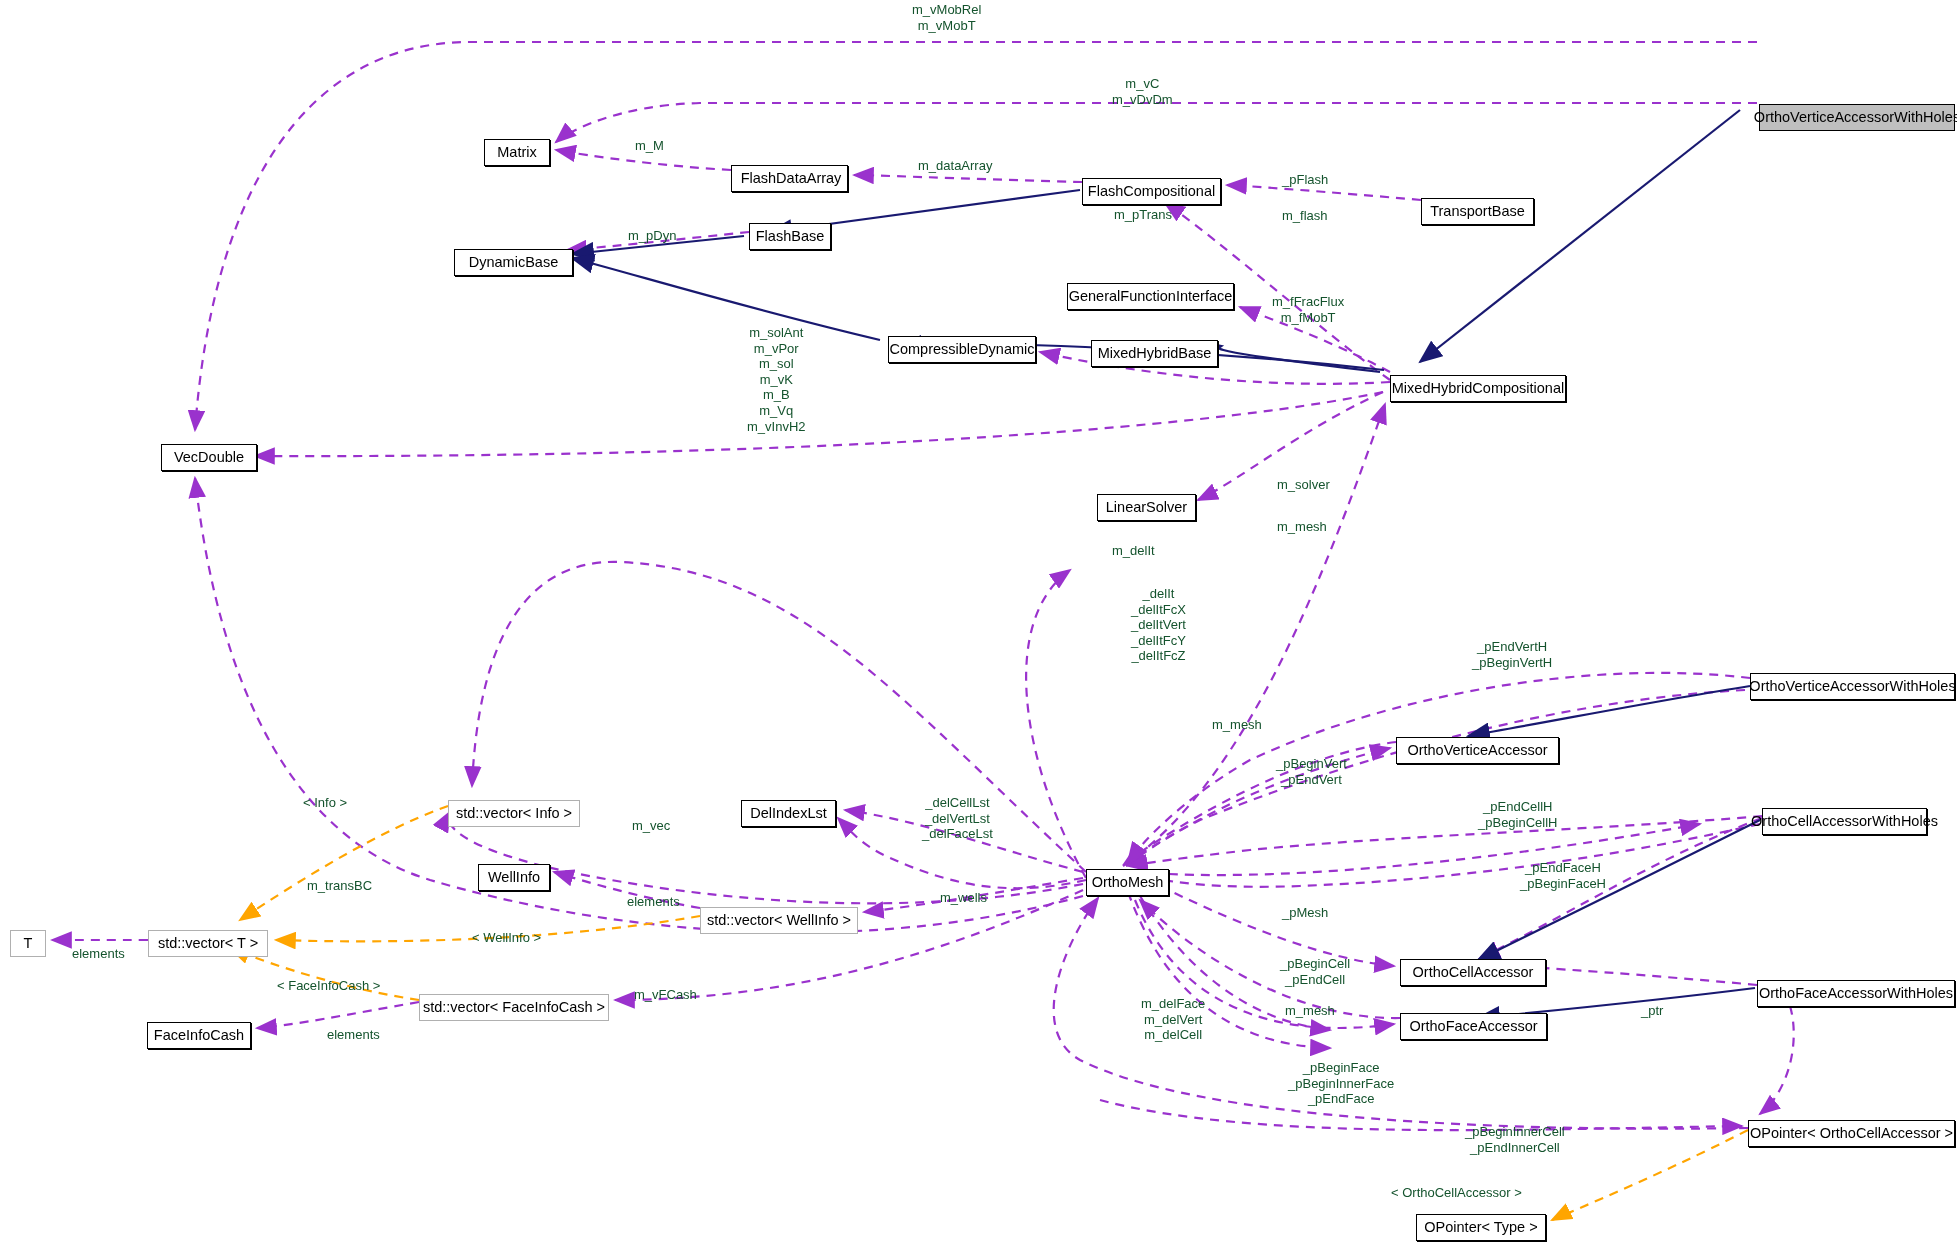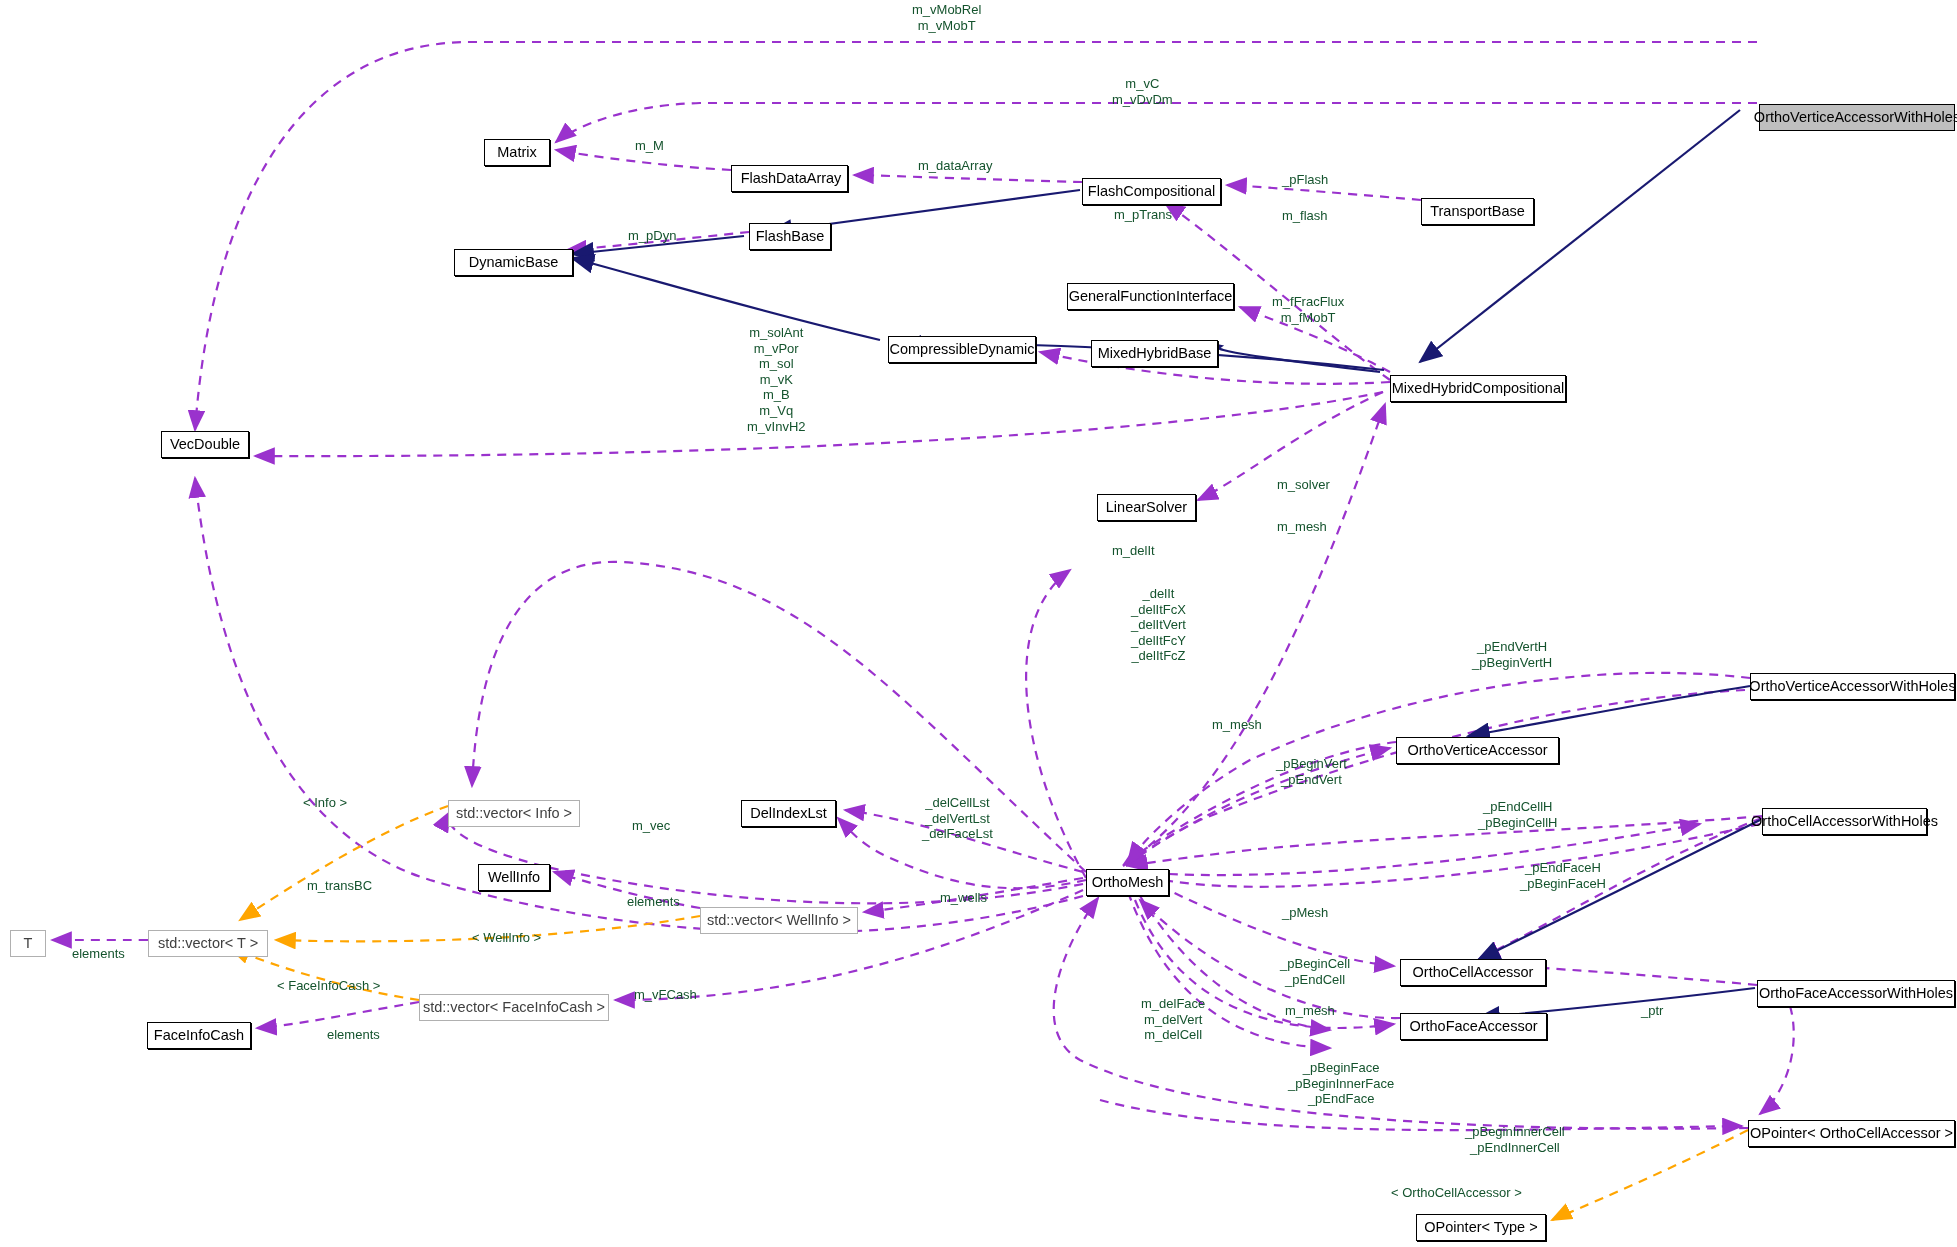--- a/index.html
+++ b/index.html
@@ -20,21 +20,21 @@
     font-size:14.5px;
     color:#000000;
     white-space:nowrap;
     padding:0 7px;
     height:27px;
     line-height:1;
   }
   
   .node.thick{border:1px solid #000;box-shadow:0 0 0 1px #fff inset, 1px 1px 0 0 #000, 0 0 0 0 #000;}
   .node.current{background:#bfbfbf;border:1px solid #000;}
-  .node.tmpl{border:1px solid #b0b0b0;color:#404040;}
+  .node.tmpl{border:1px solid #b0b0b0;color:#000000;}
   .edge-label{
     position:absolute;
     font-size:13px;
     color:#14532d;
     white-space:nowrap;
     line-height:15.6px;
     text-align:center;
   }
 </style>
 </head>
@@ -164,21 +164,21 @@
   <div class="node thick" style="left:484px;top:139px;width:66px;">Matrix</div>
   <div class="node thick" style="left:731px;top:165px;width:117px;padding-left:10px;">FlashDataArray</div>
   <div class="node thick" style="left:1082px;top:178px;width:139px;">FlashCompositional</div>
   <div class="node thick" style="left:1421px;top:198px;width:113px;">TransportBase</div>
   <div class="node thick" style="left:749px;top:223px;width:82px;">FlashBase</div>
   <div class="node thick" style="left:454px;top:249px;width:119px;">DynamicBase</div>
   <div class="node thick" style="left:1067px;top:283px;width:167px;">GeneralFunctionInterface</div>
   <div class="node thick" style="left:888px;top:336px;width:148px;">CompressibleDynamic</div>
   <div class="node thick" style="left:1091px;top:340px;width:127px;">MixedHybridBase</div>
   <div class="node thick" style="left:1390px;top:375px;width:176px;">MixedHybridCompositional</div>
-  <div class="node thick" style="left:161px;top:431px;width:88px;">VecDouble</div>
+  <div class="node thick" style="left:161px;top:444px;width:96px;">VecDouble</div>
   <div class="node thick" style="left:1097px;top:494px;width:99px;">LinearSolver</div>
   <div class="node thick" style="left:1750px;top:673px;width:205px;">OrthoVerticeAccessorWithHoles</div>
   <div class="node thick" style="left:1396px;top:737px;width:163px;">OrthoVerticeAccessor</div>
   <div class="node thick" style="left:1762px;top:808px;width:165px;">OrthoCellAccessorWithHoles</div>
   <div class="node tmpl" style="left:448px;top:800px;width:132px;">std::vector&lt; Info &gt;</div>
   <div class="node thick" style="left:741px;top:800px;width:95px;">DelIndexLst</div>
   <div class="node thick" style="left:1086px;top:869px;width:83px;">OrthoMesh</div>
   <div class="node thick" style="left:478px;top:864px;width:72px;">WellInfo</div>
   <div class="node tmpl" style="left:700px;top:907px;width:158px;">std::vector&lt; WellInfo &gt;</div>
   <div class="node tmpl" style="left:10px;top:930px;width:36px;">T</div>

